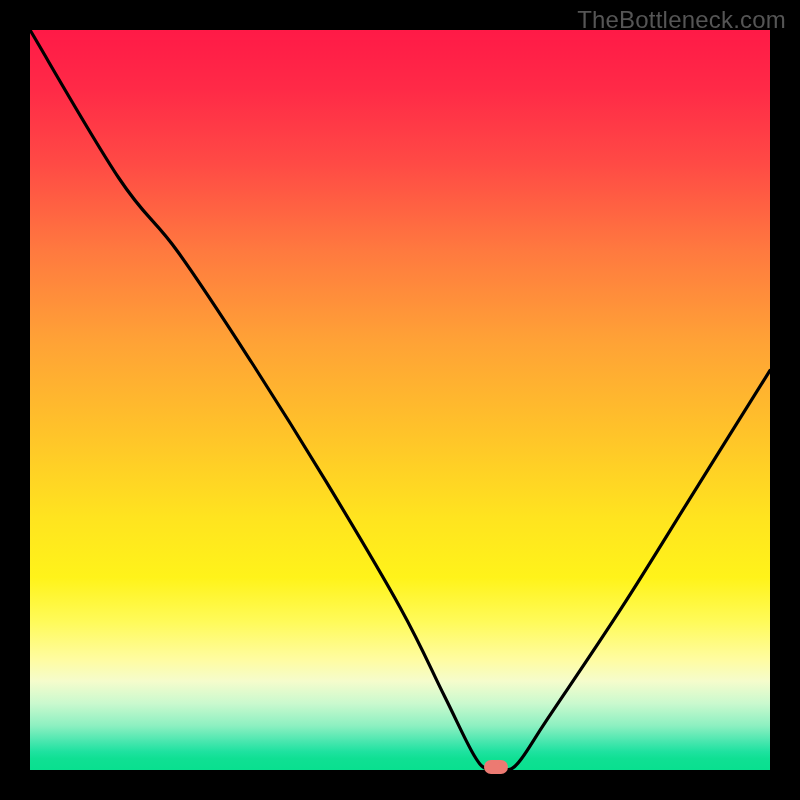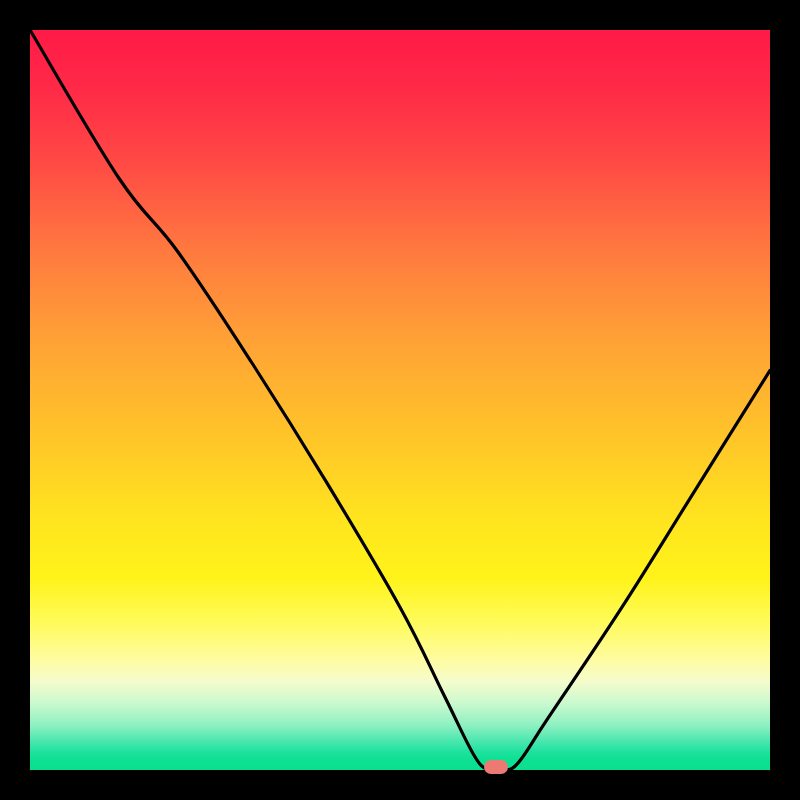--- a/index.html
+++ b/index.html
@@ -71,20 +71,21 @@
     border-radius: 7px;
     background: #ec7a72;
     transform: translate(-50%, -50%);
   }
 </style>
 </head>
 <body>
 
 <div class="frame">
 
+  <div class="watermark">TheBottleneck.com</div>
 
   <div class="plot-area">
     <div class="gradient"></div>
 
     <svg class="curve" viewBox="0 0 740 740" preserveAspectRatio="none">
       <path id="curve-path" fill="none" stroke="#000" stroke-width="3.2" stroke-linecap="round" stroke-linejoin="round" d="M 0.00 0.00 C 16.28 27.13, 61.67 107.30, 88.80 148.00 C 115.93 188.70, 123.58 188.08, 148.00 222.00 C 172.42 255.92, 194.87 290.94, 222.00 333.00 C 249.13 375.06, 268.87 406.63, 296.00 451.40 C 323.13 496.17, 348.29 537.86, 370.00 577.20 C 391.71 616.54, 400.83 638.87, 414.40 666.00 C 427.97 693.13, 435.86 711.63, 444.00 725.20 C 452.14 738.77, 453.37 737.29, 458.80 740.00 C 464.23 742.71, 468.17 741.36, 473.60 740.00 C 479.03 738.64, 480.26 742.10, 488.40 732.60 C 496.54 723.10, 499.01 716.69, 518.00 688.20 C 536.99 659.71, 564.87 619.26, 592.00 577.20 C 619.13 535.14, 638.87 502.21, 666.00 458.80 C 693.13 415.39, 726.43 362.11, 740.00 340.40"></path>
     </svg>
 
     <div id="min-marker" class="minimum-marker" style="left: 466.2px; top: 737px;"></div>
   </div>

